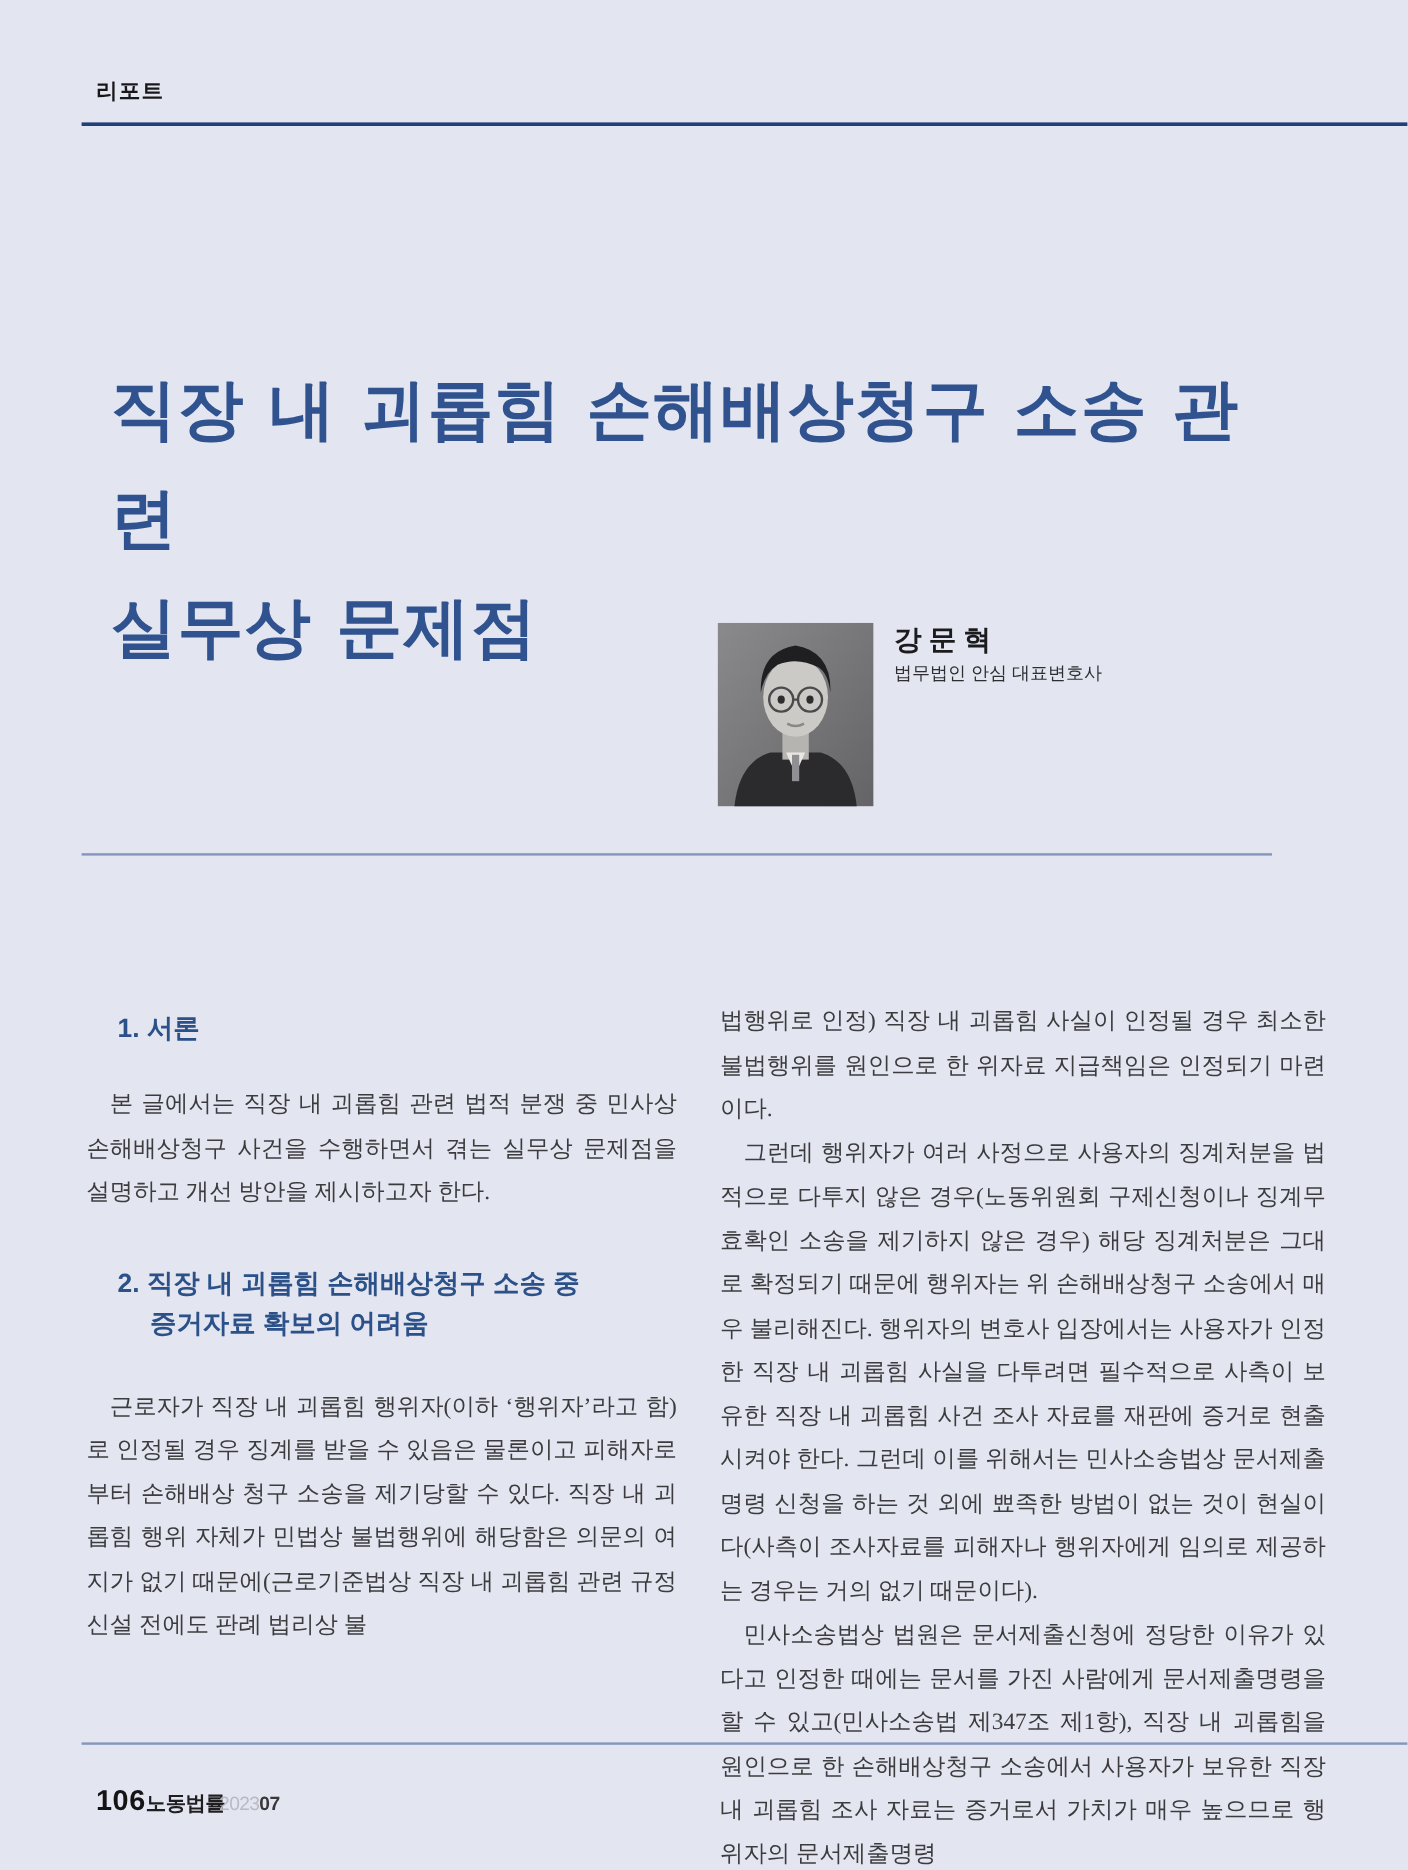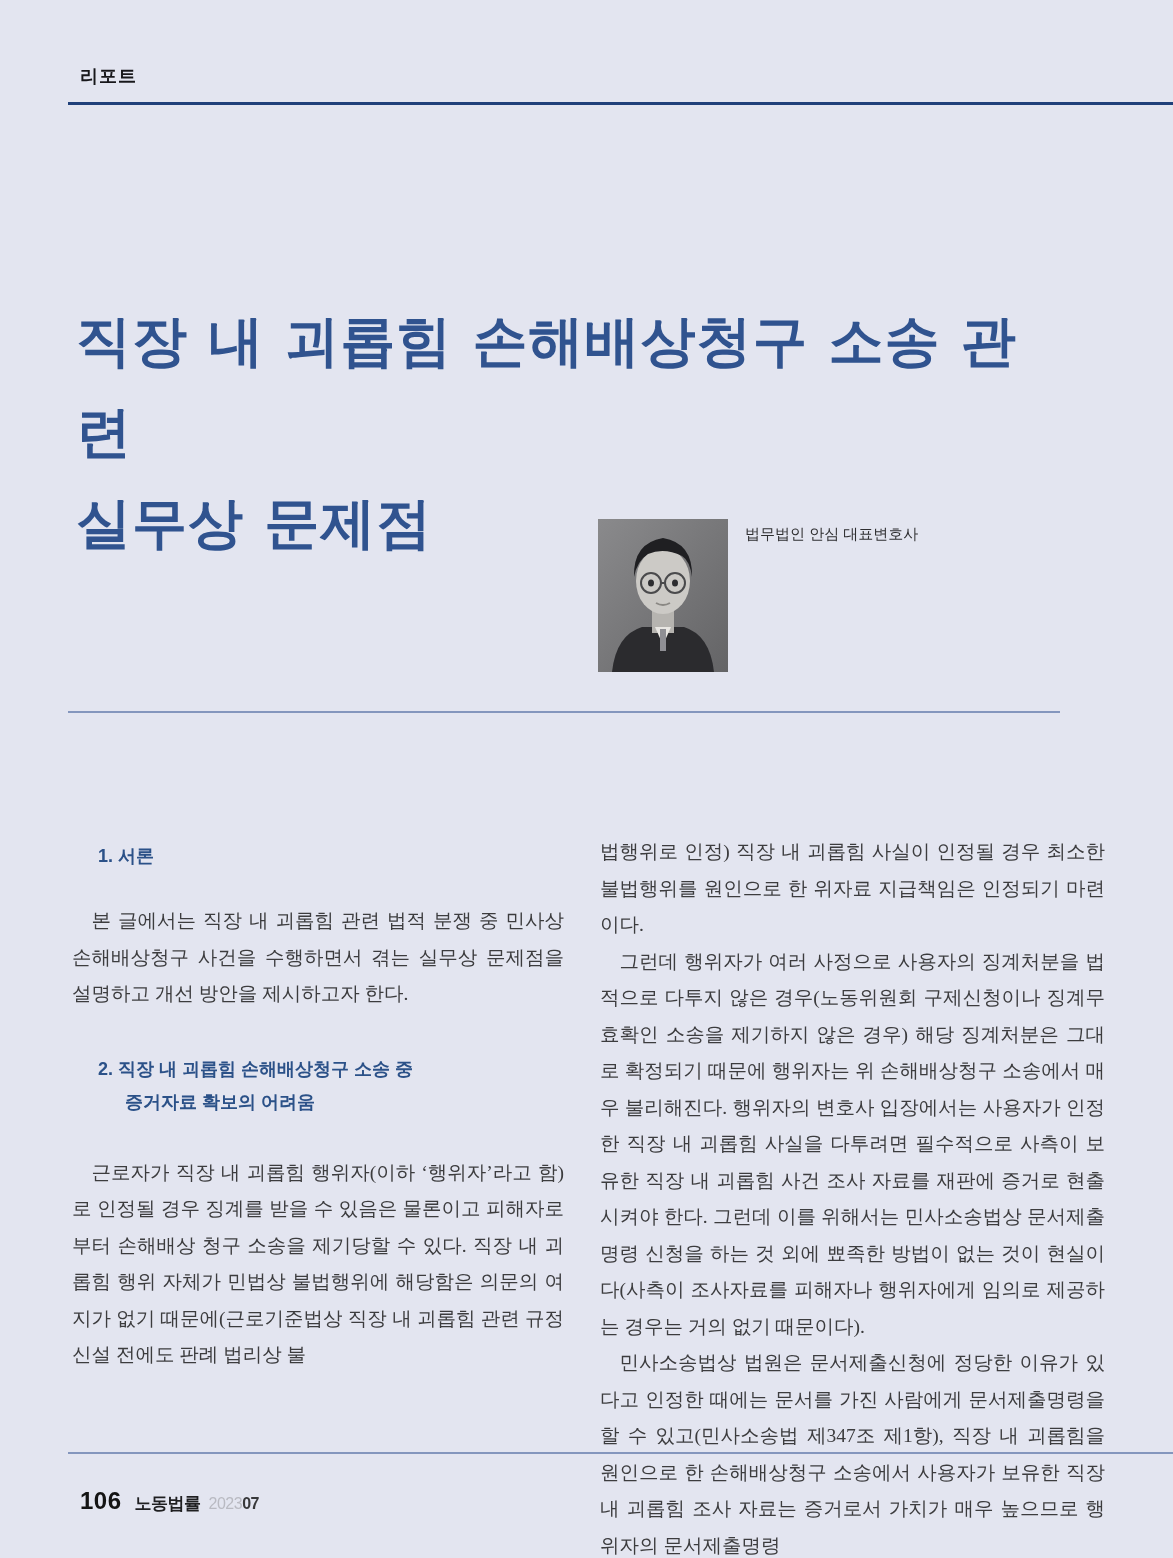--- a/index.html
+++ b/index.html
@@ -22,21 +22,21 @@
   }
   .kicker{
     position:absolute;left:80px;top:64px;
     font-size:18px;font-weight:700;letter-spacing:1px;color:var(--ink);
   }
   .top-rule{
     position:absolute;left:68px;right:0;top:102px;height:3px;
     background:var(--accent-navy);
   }
   .title{
-    position:absolute;left:76px;top:258px;width:980px;
+    position:absolute;left:92px;top:258px;width:980px;
     font-family:"DejaVu Serif","Liberation Serif",serif;
     font-weight:700;font-size:55px;line-height:91px;
     color:var(--title-blue);letter-spacing:1px;
   }
   .author{
     position:absolute;left:598px;top:519px;width:512px;
     display:flex;gap:17px;align-items:flex-start;
   }
   .author-photo{
     width:130px;height:153px;flex:0 0 auto;display:block;
@@ -60,36 +60,36 @@
   .columns{
     position:absolute;left:72px;top:834px;width:1033px;
     display:flex;gap:36px;
     font-family:"Liberation Serif","DejaVu Serif",serif;
     font-size:19.5px;line-height:36.5px;color:var(--body-text);
   }
   .col-left{width:492px;flex:0 0 auto;}
   .col-right{width:505px;flex:0 0 auto;}
   .sec-heading{
     font-family:"Liberation Sans",sans-serif;
-    font-size:18px;font-weight:700;color:var(--heading-blue);
+    font-size:22px;font-weight:700;color:var(--heading-blue);
     line-height:33px;
   }
   .sec-heading-1{padding-left:26px;margin:6px 0 30px 0;}
   .sec-heading-2{margin:26px 0 36px 0;}
   .sec-heading-2 .h-line1{padding-left:26px;margin-top:40px;}
   .sec-heading-2 .h-line2{padding-left:53px;}
   .columns p{margin:0;text-align:justify;}
   .indent{text-indent:1em;}
   .bottom-rule{
     position:absolute;left:68px;right:0;top:1452px;height:2px;
     background:var(--divider-blue);
   }
   .footer{
     position:absolute;left:80px;top:1487px;
-    display:flex;align-items:baseline;gap:13px;
+    display:flex;align-items:baseline;
   }
   .page-number{font-size:24px;font-weight:800;color:#141414;letter-spacing:0.5px;}
   .magazine-name{font-size:17px;font-weight:700;color:#1f1f21;letter-spacing:-0.5px;}
   .issue{font-size:16px;font-weight:600;letter-spacing:-0.5px;margin-left:-5px;}
   .issue-year{color:var(--muted-issue);font-weight:400;}
   .issue-month{color:#38383a;margin-top:36px;}
 </style>
 </head>
 <body>
 
@@ -117,20 +117,21 @@
     <ellipse cx="65" cy="62" rx="27" ry="33" fill="#cccac6"></ellipse>
     <path d="M36 58 Q35 24 65 19 Q95 24 94 58 Q92 42 84 37 Q66 28 50 35 Q39 42 36 58 Z" fill="#1f1f22"></path>
     <circle cx="53" cy="64" r="10" fill="none" stroke="#4a4a4c" stroke-width="2"></circle>
     <circle cx="77" cy="64" r="10" fill="none" stroke="#4a4a4c" stroke-width="2"></circle>
     <line x1="63" y1="64" x2="67" y2="64" stroke="#4a4a4c" stroke-width="2"></line>
     <ellipse cx="53" cy="64" rx="3" ry="3.5" fill="#2d2d30"></ellipse>
     <ellipse cx="77" cy="64" rx="3" ry="3.5" fill="#2d2d30"></ellipse>
     <path d="M58 84 Q65 88 72 84" fill="none" stroke="#8a8884" stroke-width="2"></path>
   </svg>
   <div class="author-info">
+    <div class="author-name">강문혁</div>
     <div class="author-role">법무법인 안심 대표변호사</div>
   </div>
 </div>
 
 <div class="mid-rule"></div>
 
 <div class="columns">
   <div class="col-left">
     <div class="sec-heading sec-heading-1">1. 서론</div>
     <p class="indent">본 글에서는 직장 내 괴롭힘 관련 법적 분쟁 중 민사상 손해배상청구 사건을 수행하면서 겪는 실무상 문제점을 설명하고 개선 방안을 제시하고자 한다.</p>

